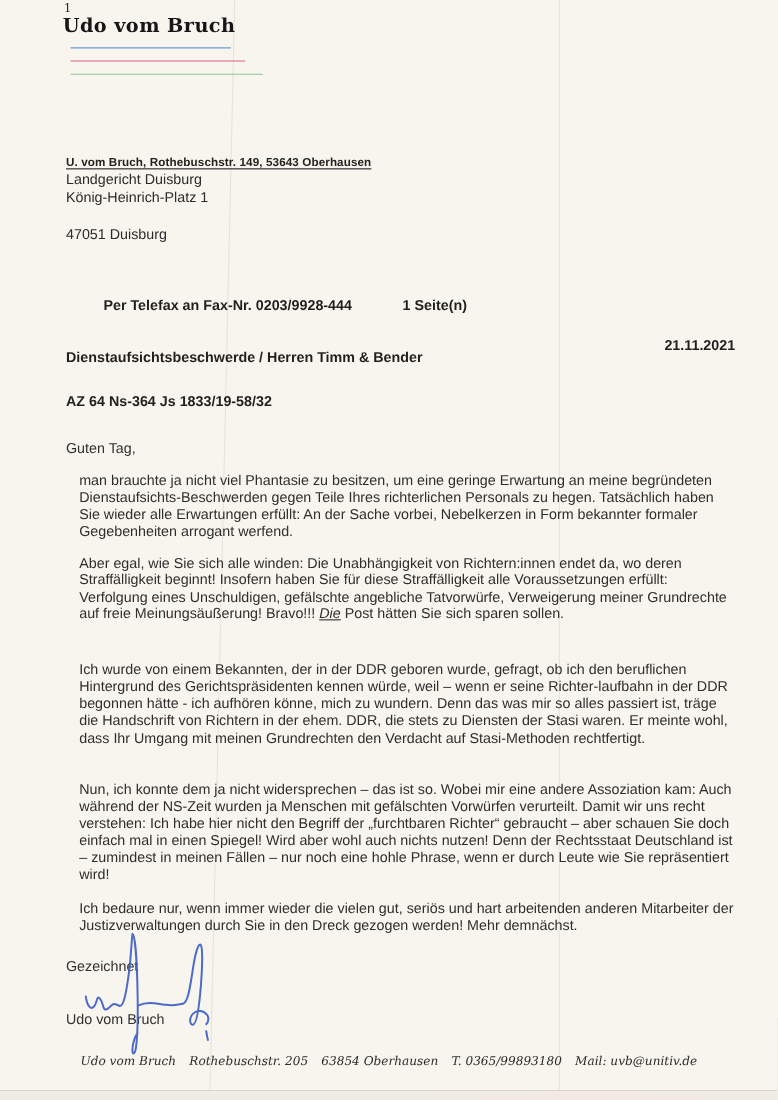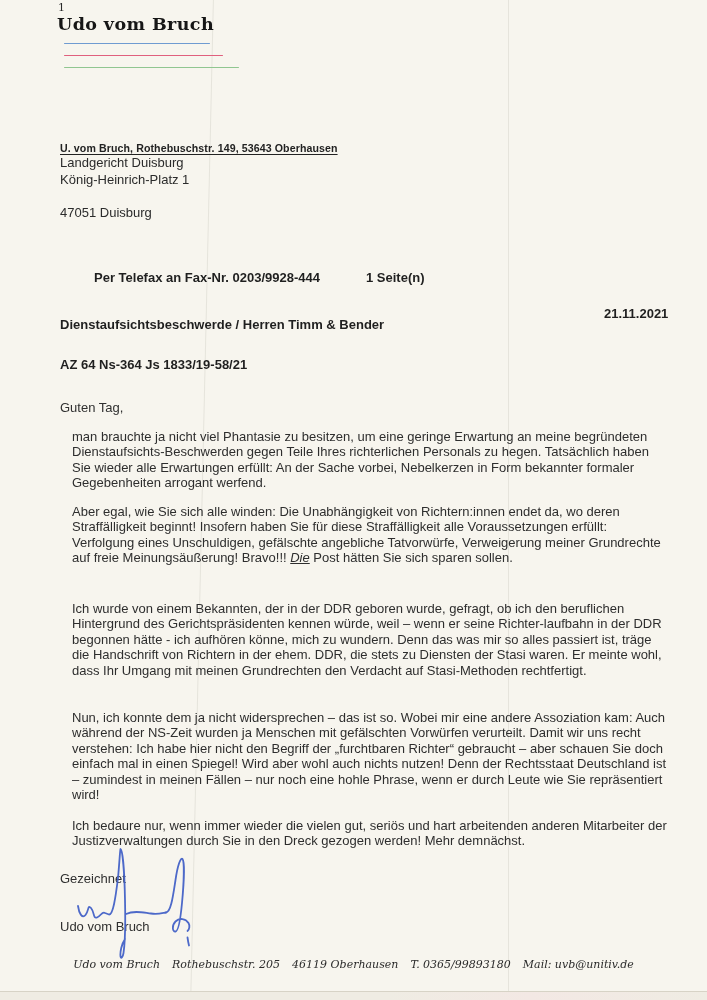--- a/index.html
+++ b/index.html
@@ -87,21 +87,21 @@
 
   <div class="abs faxrow">
     <span class="fax-left">Per Telefax an Fax-Nr. 0203/9928-444</span>
     <span class="fax-pages">1 Seite(n)</span>
     <span class="fax-date">21.11.2021</span>
   </div>
 
   <div class="abs subject">
     <div>Dienstaufsichtsbeschwerde / Herren Timm &amp; Bender</div>
   </div>
-  <div class="abs az">AZ 64 Ns-364 Js 1833/19-58/21</div>
+  <div class="abs az">AZ 64 Ns-364 Js 1833/19-58/32</div>
 
   <div class="abs salutation">Guten Tag,</div>
 
   <p class="abs para p1">man brauchte ja nicht viel Phantasie zu besitzen, um eine geringe Erwartung an meine begründeten Dienstaufsichts-Beschwerden gegen Teile Ihres richterlichen Personals zu hegen. Tatsächlich haben Sie wieder alle Erwartungen erfüllt: An der Sache vorbei, Nebelkerzen in Form bekannter formaler Gegebenheiten arrogant werfend.</p>
 
   <p class="abs para p2"><span>Aber egal, wie Sie sich alle winden: Die Unabhängigkeit von Richtern:innen endet da, wo deren Straffälligkeit beginnt! Insofern haben Sie für diese Straffälligkeit alle Voraussetzungen erfüllt: Verfolgung eines Unschuldigen, gefälschte angebliche Tatvorwürfe, Verweigerung meiner Grundrechte auf freie Meinungsäußerung! Bravo!!! </span><span class="em-die">Die</span><span> Post hätten Sie sich sparen sollen.</span></p>
 
   <p class="abs para p3">Ich wurde von einem Bekannten, der in der DDR geboren wurde, gefragt, ob ich den beruflichen Hintergrund des Gerichtspräsidenten kennen würde, weil – wenn er seine Richter-laufbahn in der DDR begonnen hätte - ich aufhören könne, mich zu wundern. Denn das was mir so alles passiert ist, träge die Handschrift von Richtern in der ehem. DDR, die stets zu Diensten der Stasi waren. Er meinte wohl, dass Ihr Umgang mit meinen Grundrechten den Verdacht auf Stasi-Methoden rechtfertigt.</p>
   <p class="abs para p4">Nun, ich konnte dem ja nicht widersprechen – das ist so. Wobei mir eine andere Assoziation kam: Auch während der NS-Zeit wurden ja Menschen mit gefälschten Vorwürfen verurteilt. Damit wir uns recht verstehen: Ich habe hier nicht den Begriff der „furchtbaren Richter“ gebraucht – aber schauen Sie doch einfach mal in einen Spiegel! Wird aber wohl auch nichts nutzen! Denn der Rechtsstaat Deutschland ist – zumindest in meinen Fällen – nur noch eine hohle Phrase, wenn er durch Leute wie Sie repräsentiert wird!</p>
   <p class="abs para p5">Ich bedaure nur, wenn immer wieder die vielen gut, seriös und hart arbeitenden anderen Mitarbeiter der Justizverwaltungen durch Sie in den Dreck gezogen werden! Mehr demnächst.</p>
@@ -116,19 +116,19 @@
 
       <path d="M 56 74 C 64 70 73 72.5 81 73.5 C 88 74.5 92.5 73 96 72.5"></path>
 
       <path d="M 96 72.5 C 101 72 103 56 105.5 40 C 107.5 26 110.5 17 112.5 19 C 114.5 21.5 114 42 112 63 C 110.5 79 108.5 91 105.5 91.5 C 102.5 92 101.5 85.5 105.5 81.5 C 109.5 77.5 115.5 78.5 118.5 83 C 120 85.5 119.5 89.5 117.5 91"></path>
 
       <path d="M 117.5 97.5 C 118 101 118.5 103.5 119 105.5"></path>
     </g>
   </svg>
 
   <div class="abs footer">
-    <span>Udo vom Bruch</span><span>Rothebuschstr. 205</span><span>46119 Oberhausen</span><span>T. 0365/99893180</span><span>Mail: uvb@unitiv.de</span>
+    <span>Udo vom Bruch</span><span>Rothebuschstr. 205</span><span>63854 Oberhausen</span><span>T. 0365/99893180</span><span>Mail: uvb@unitiv.de</span>
   </div>
 
   <div class="abs bottom-edge"></div>
   <div class="abs bottom-strip"></div>
 
 </div>
 
 </body></html>

